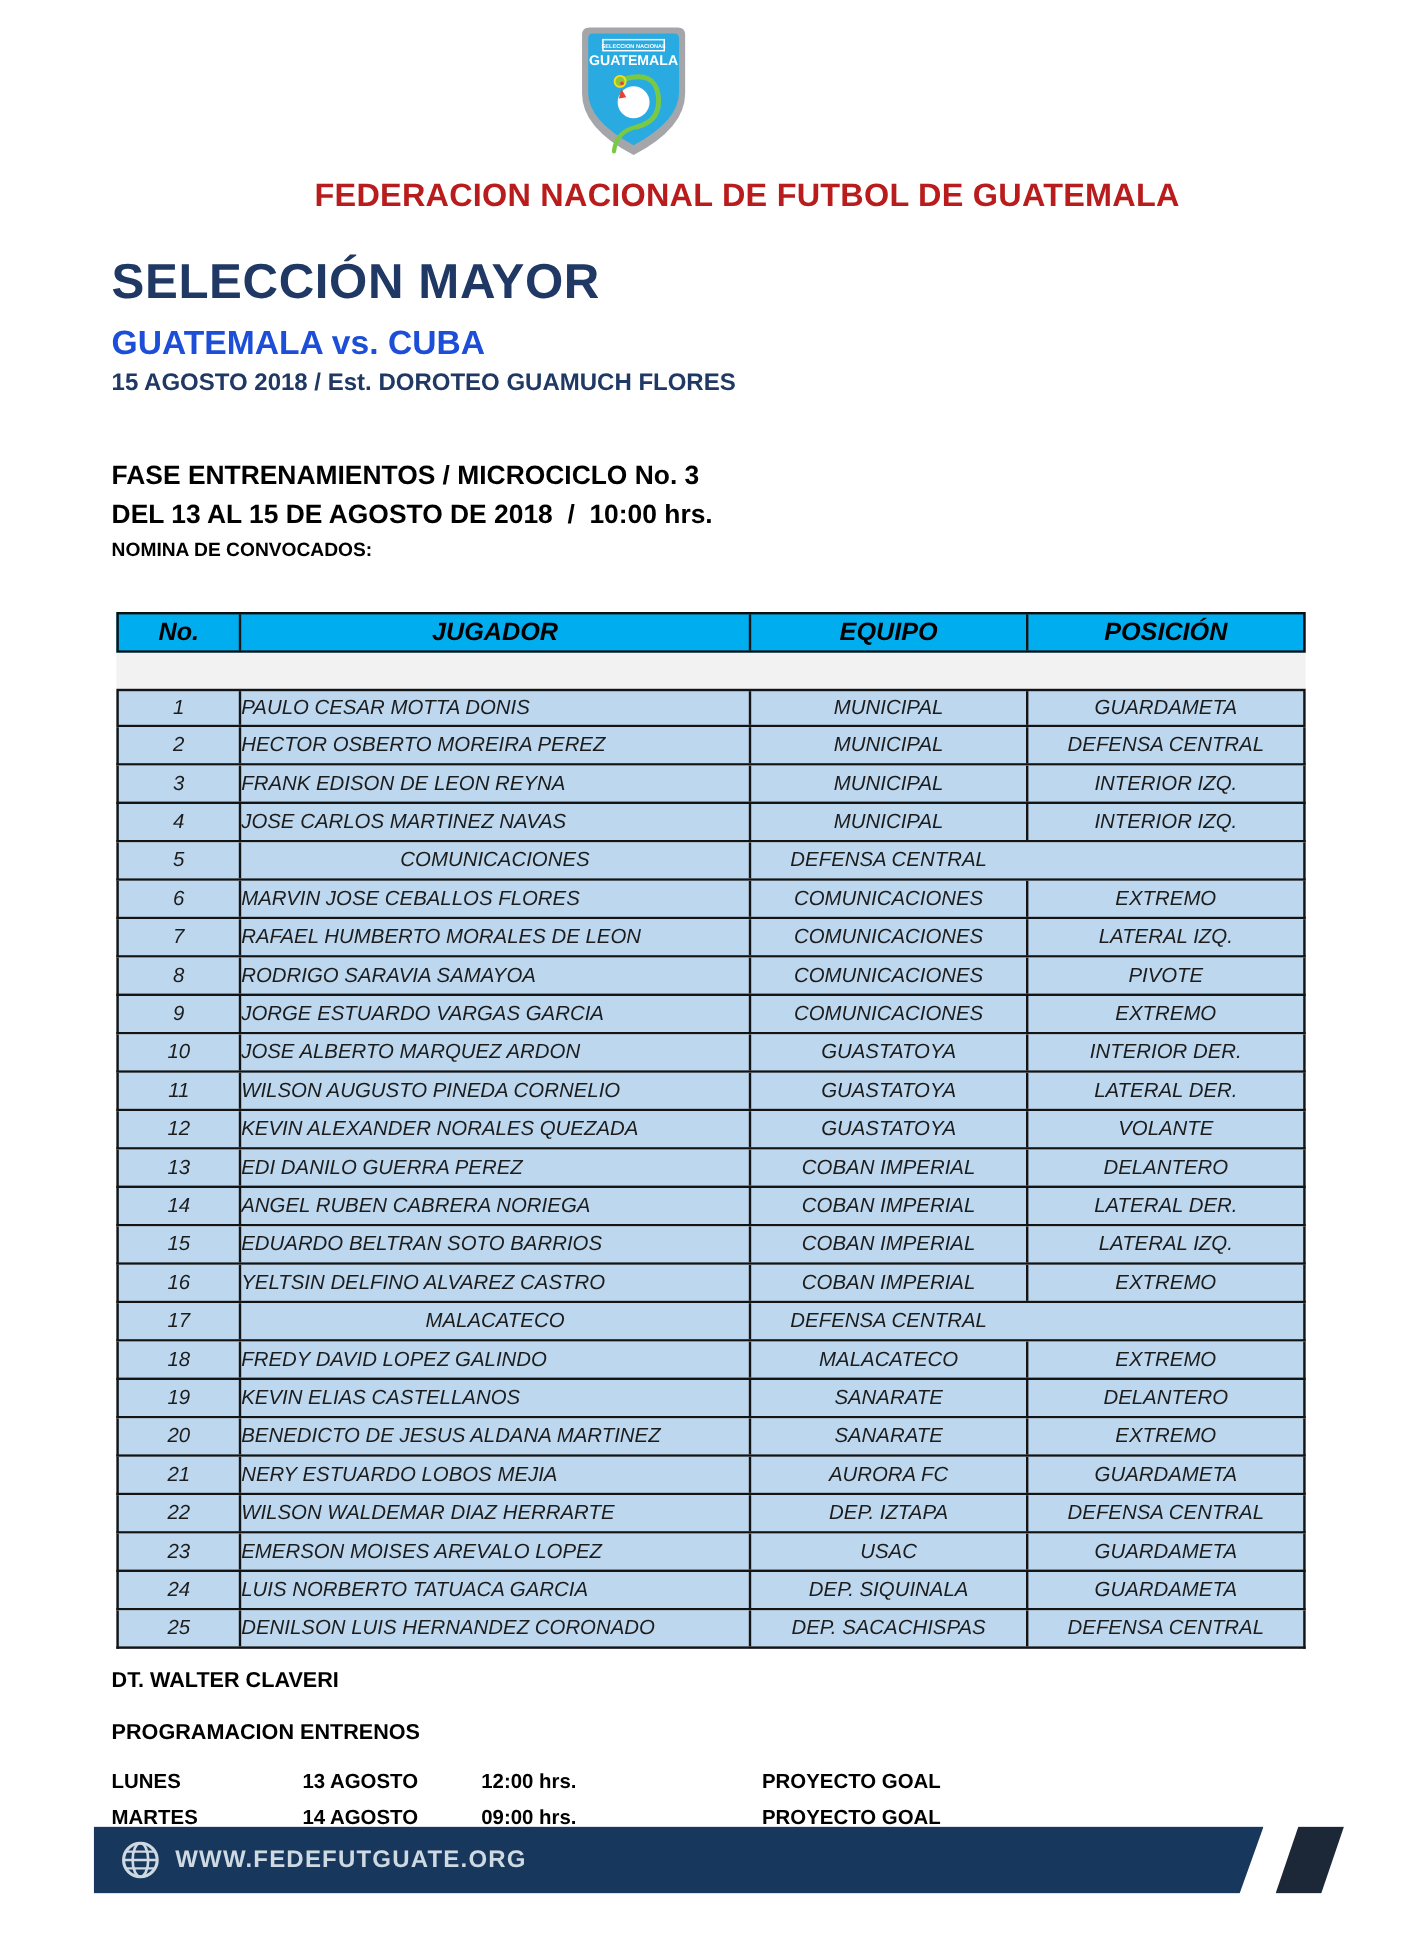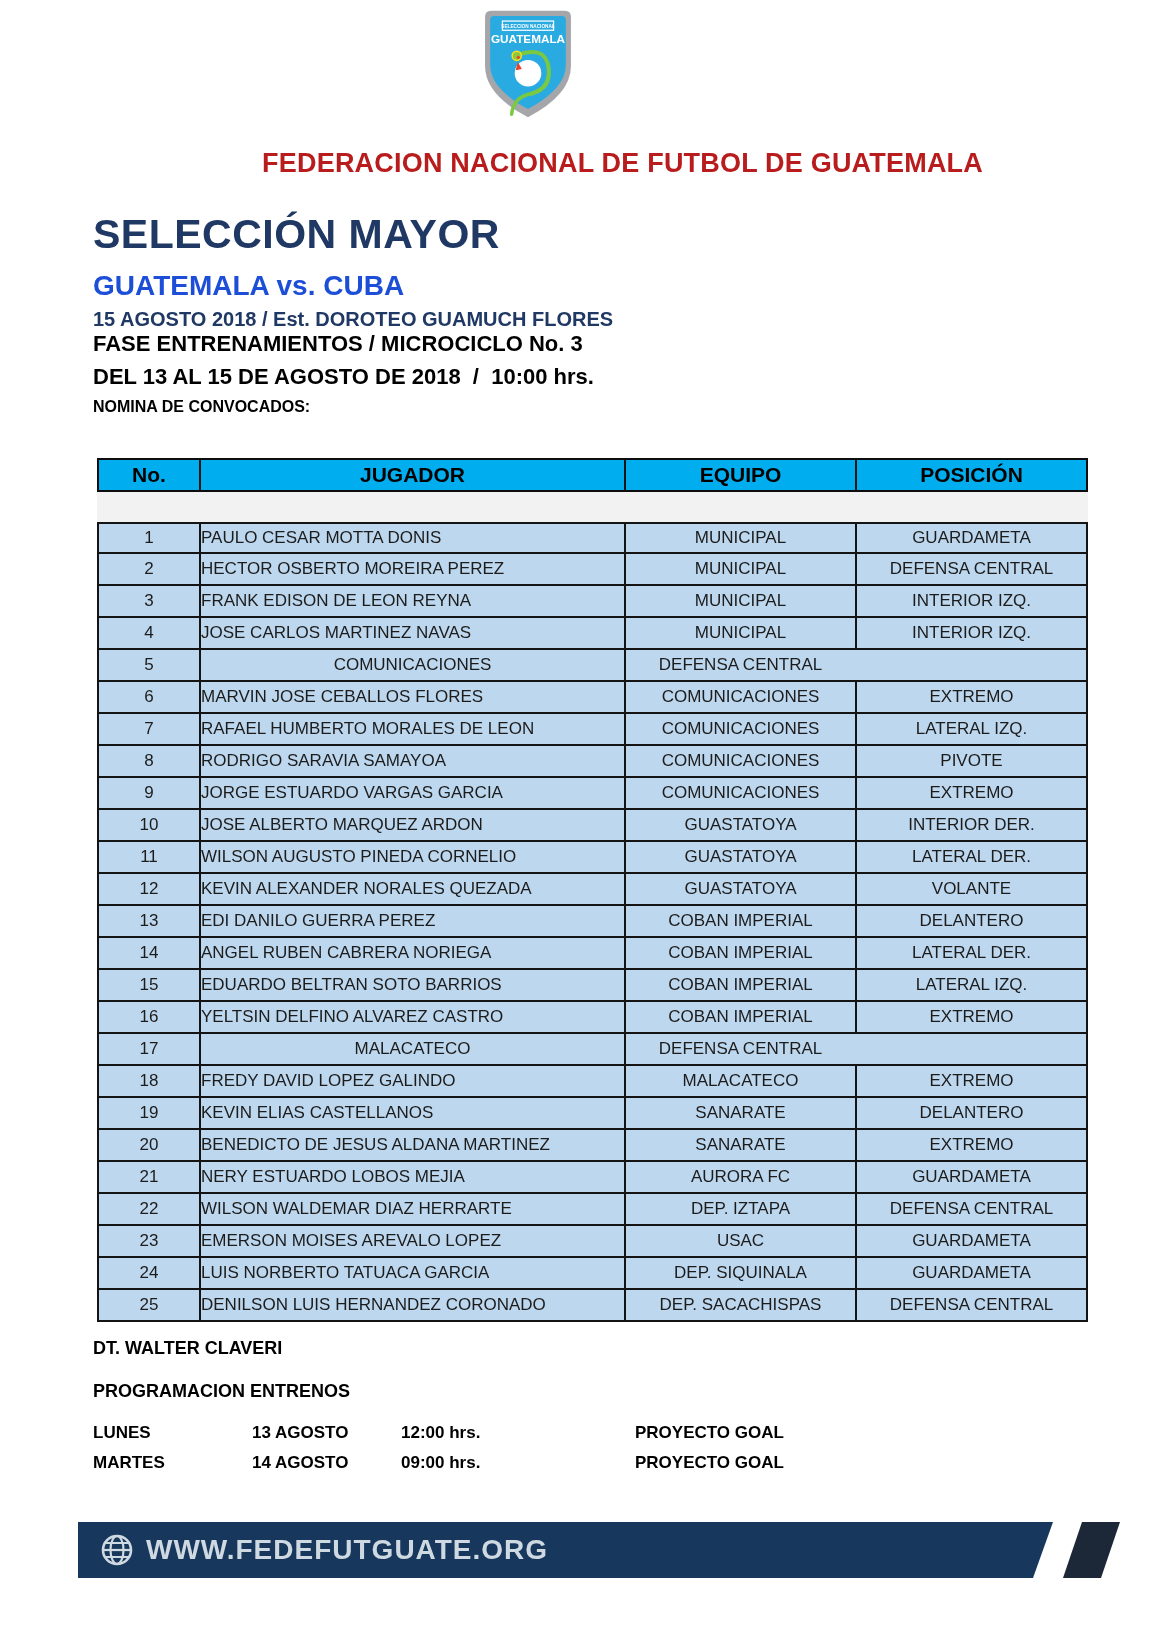--- a/index.html
+++ b/index.html
@@ -1,56 +1,56 @@
 <!DOCTYPE html>
 <html><head>
 <meta charset="utf-8">
 <style>
   * { margin:0; padding:0; box-sizing:border-box; }
   html,body { width:1169px; height:1629px; background:#fff; overflow:hidden;
     font-family:"Liberation Sans", sans-serif; position:relative; }
 
-  .logo-wrap { padding-top:8px; margin-left:483px; width:90px; height:112px; }
+  .logo-wrap { padding-top:20px; margin-left:483px; width:90px; height:112px; }
 
   .federation { margin:36px 0 0 93px; width:890px; text-align:right;
     font-size:27px; font-weight:700; color:#b91c1c; letter-spacing:0.2px; }
 
   .left-col { margin-left:93px; }
 
   .sel-mayor { margin-top:32px; font-size:41px; font-weight:700; color:#1f3864; letter-spacing:0.5px; }
   .match     { margin-top:12px; font-size:28px; font-weight:700; color:#1d4ed8; }
   .dateline  { margin-top:6px;  font-size:20px; font-weight:700; color:#1f3864; }
 
-  .phase  { font-size:22px; font-weight:700; color:#000; }
+  .phase  { margin-top:52px; font-size:22px; font-weight:700; color:#000; }
   .dates  { margin-top:7px;  font-size:22px; font-weight:700; color:#000; white-space:pre-wrap; }
   .nomina { margin-top:8px;  font-size:16px; font-weight:700; color:#000; }
 
   .roster { margin-left:97px; width:991px; margin-top:42px; }
-  .t-head, .t-row { display:grid; grid-template-columns:100px 425px 231px 1fr; }
+  .t-head, .t-row { display:grid; grid-template-columns:100px 425px 231px 1fr;font-style:italic; }
   .t-head { background:#00aeef; border:2px solid #0d0d0d; height:34px; }
   .t-head .cell { display:flex; align-items:center; justify-content:center;
     font-size:21px; font-weight:700; color:#000; }
   .t-gap { height:30px; background:#f2f2f2; }
   .t-row { background:#bdd7ee; border:2px solid #141414; height:32px; }
   .t-row + .t-row { border-top:0; }
   .cell { display:flex; align-items:center; justify-content:center;
     font-size:17px; color:#1c1c1c; overflow:hidden; white-space:nowrap; }
   .t-head .cell + .cell, .t-row .cell + .cell { border-left:2px solid #141414; }
   .cell.name { justify-content:flex-start; }
 
   .coach { margin-top:16px; font-size:18px; font-weight:700; color:#000; }
   .prog-title { margin-top:22px; font-size:18px; font-weight:700; color:#000; }
   .sched { margin-top:16px; }
   .sched-row { display:grid; grid-template-columns:145px 135px 220px 1fr;
     height:30px; align-items:center; font-size:17px; font-weight:700; color:#000;gap:14px; }
 
   .bottom-bar { position:absolute; left:78px; top:1522px; width:975px; height:56px;
     background:#17375d; display:flex; align-items:center; padding-left:22px;
     clip-path:polygon(0 0, 100% 0, calc(100% - 20px) 100%, 0 100%); }
-  .site-text { color:#cfd9e2; font-size:28px; font-weight:700; letter-spacing:1px; margin-left:12px; }
+  .site-text { color:#cfd9e2; font-size:20px; font-weight:700; letter-spacing:1px; margin-left:12px; }
   .accent { position:absolute; left:1063px; top:1522px; width:57px; height:56px; background:#1c2737;
     clip-path:polygon(19px 0, 100% 0, calc(100% - 19px) 100%, 0 100%); }
 </style>
 </head>
 <body>
 
 <div class="logo-wrap">
   <svg width="90" height="112" viewBox="0 0 88 108">
     <path d="M8 2 H80 Q86 2 86 8 V56 Q86 84 44 106 Q2 84 2 56 V8 Q2 2 8 2 Z" fill="#a4a6a9"></path>
     <path d="M11 7 H77 Q81 7 81 11 V55 Q81 78 44 98 Q7 78 7 55 V11 Q7 7 11 7 Z" fill="#29abe2"></path>

